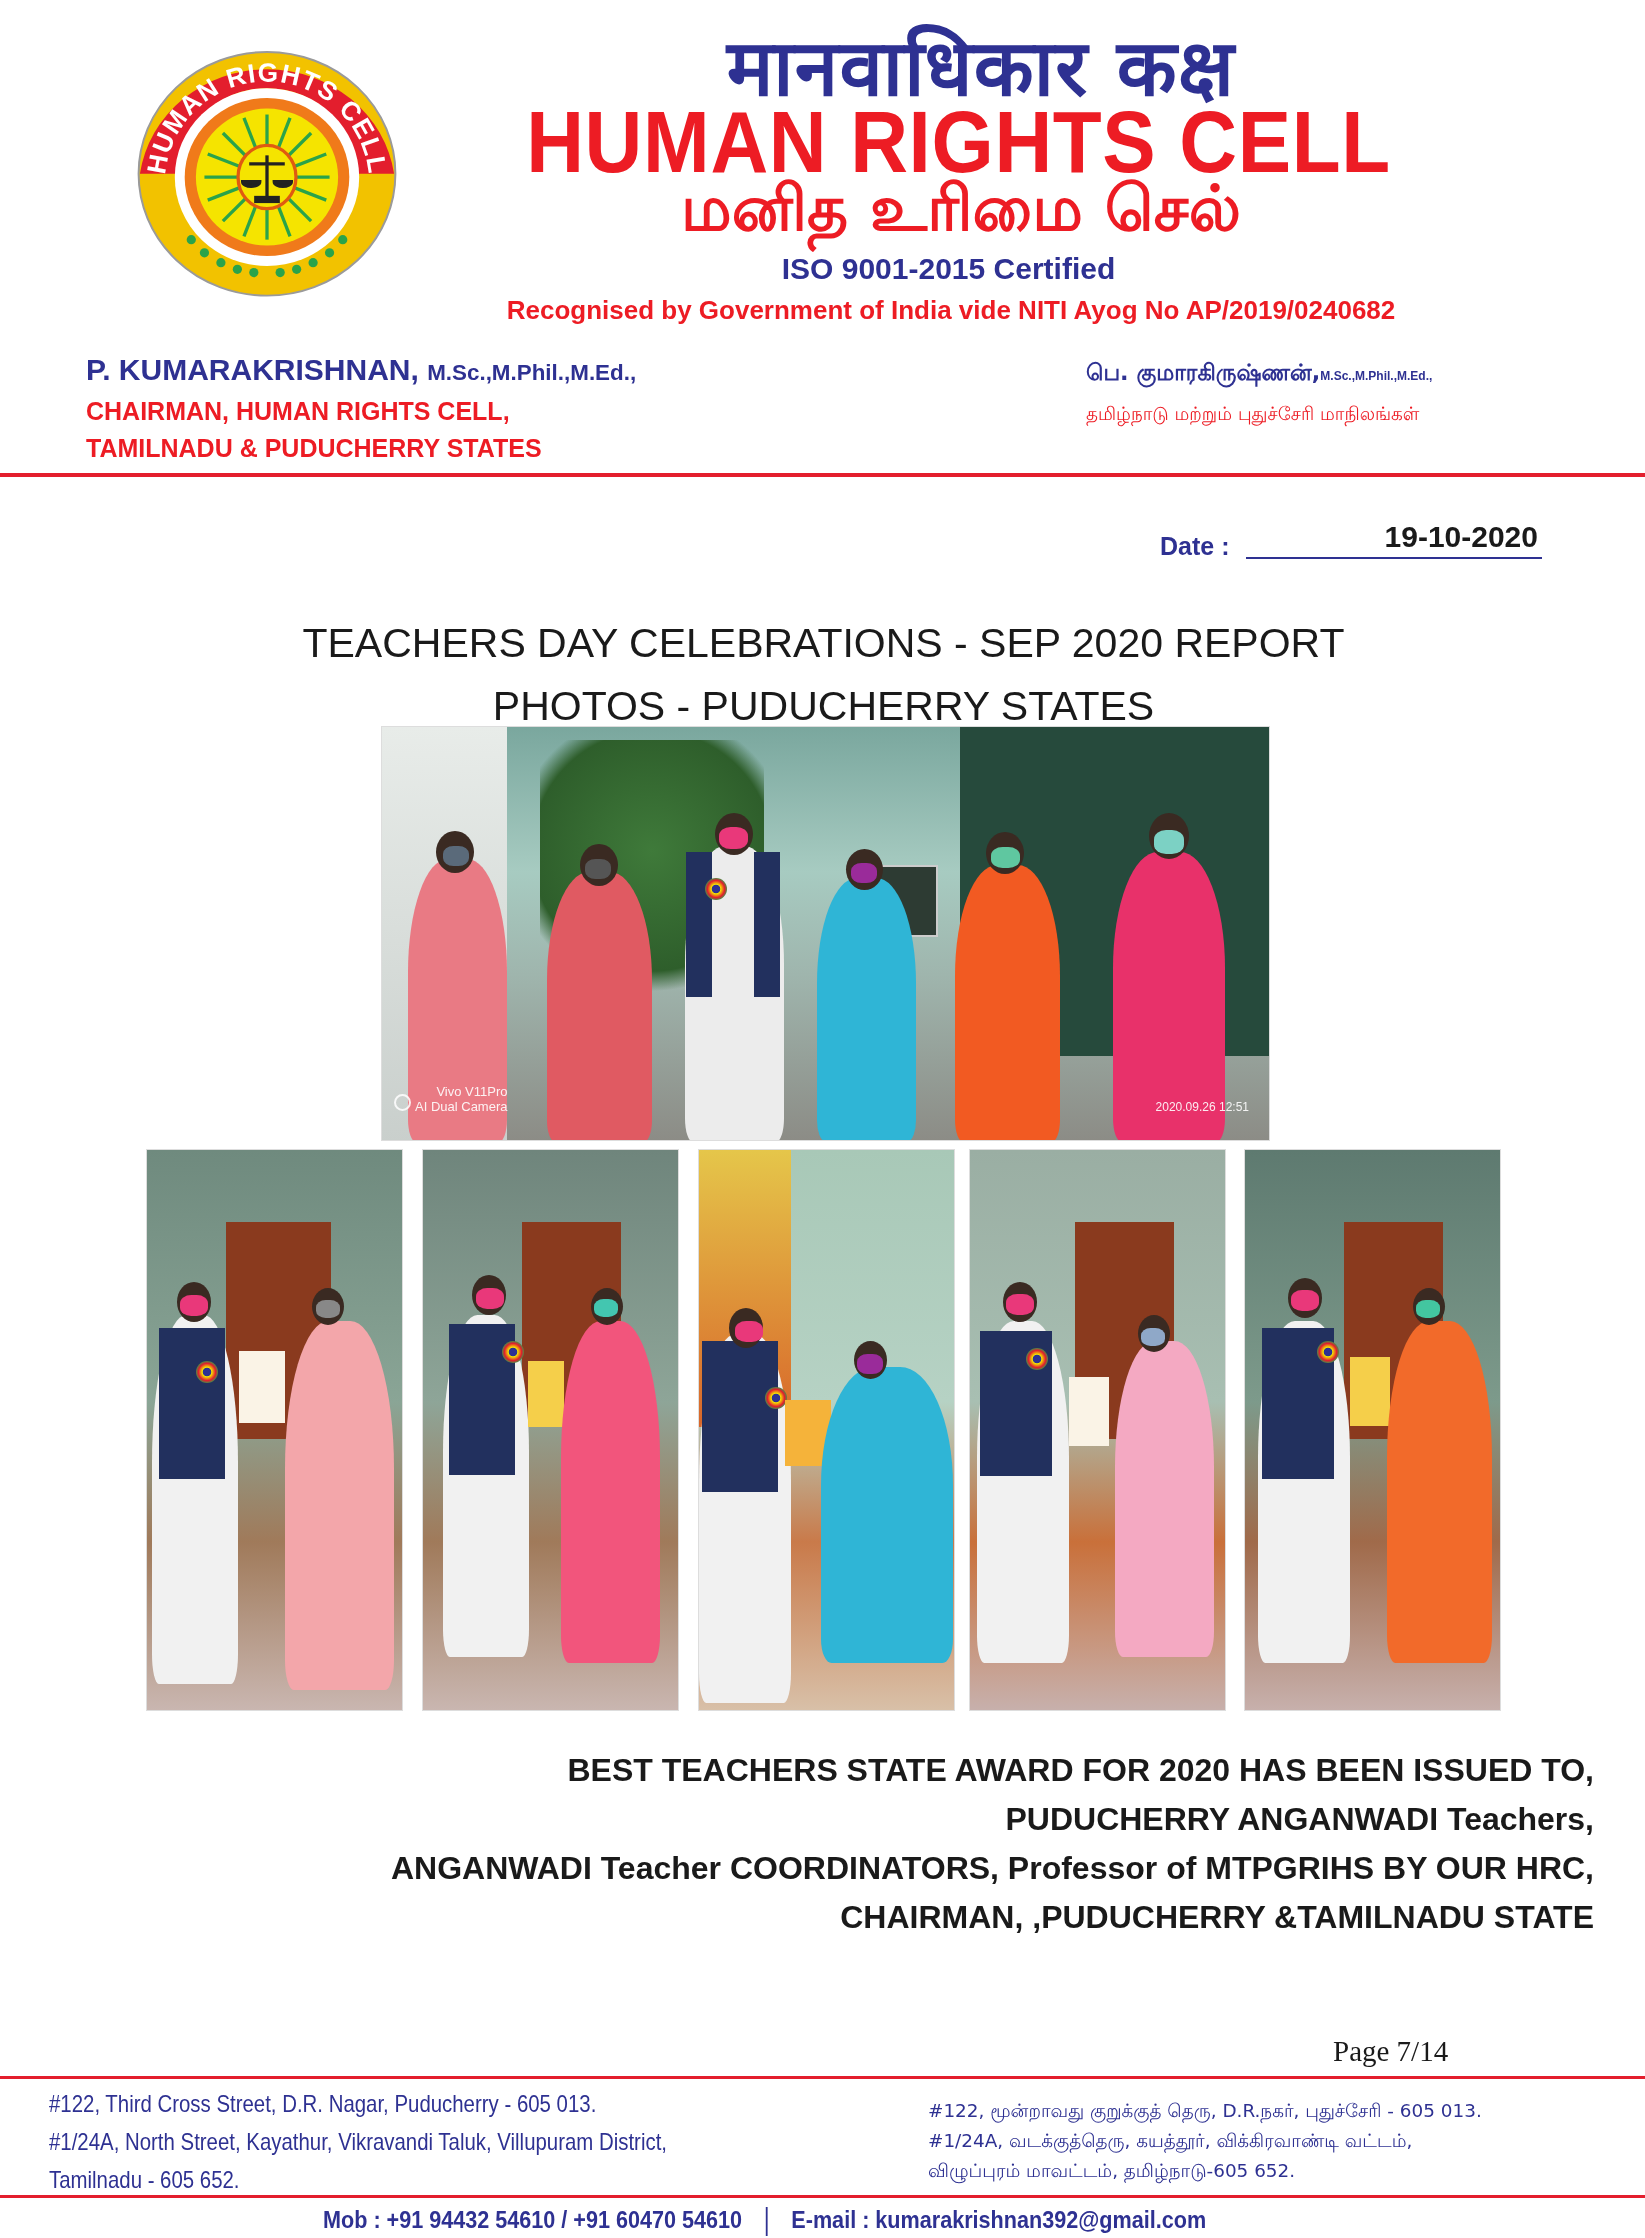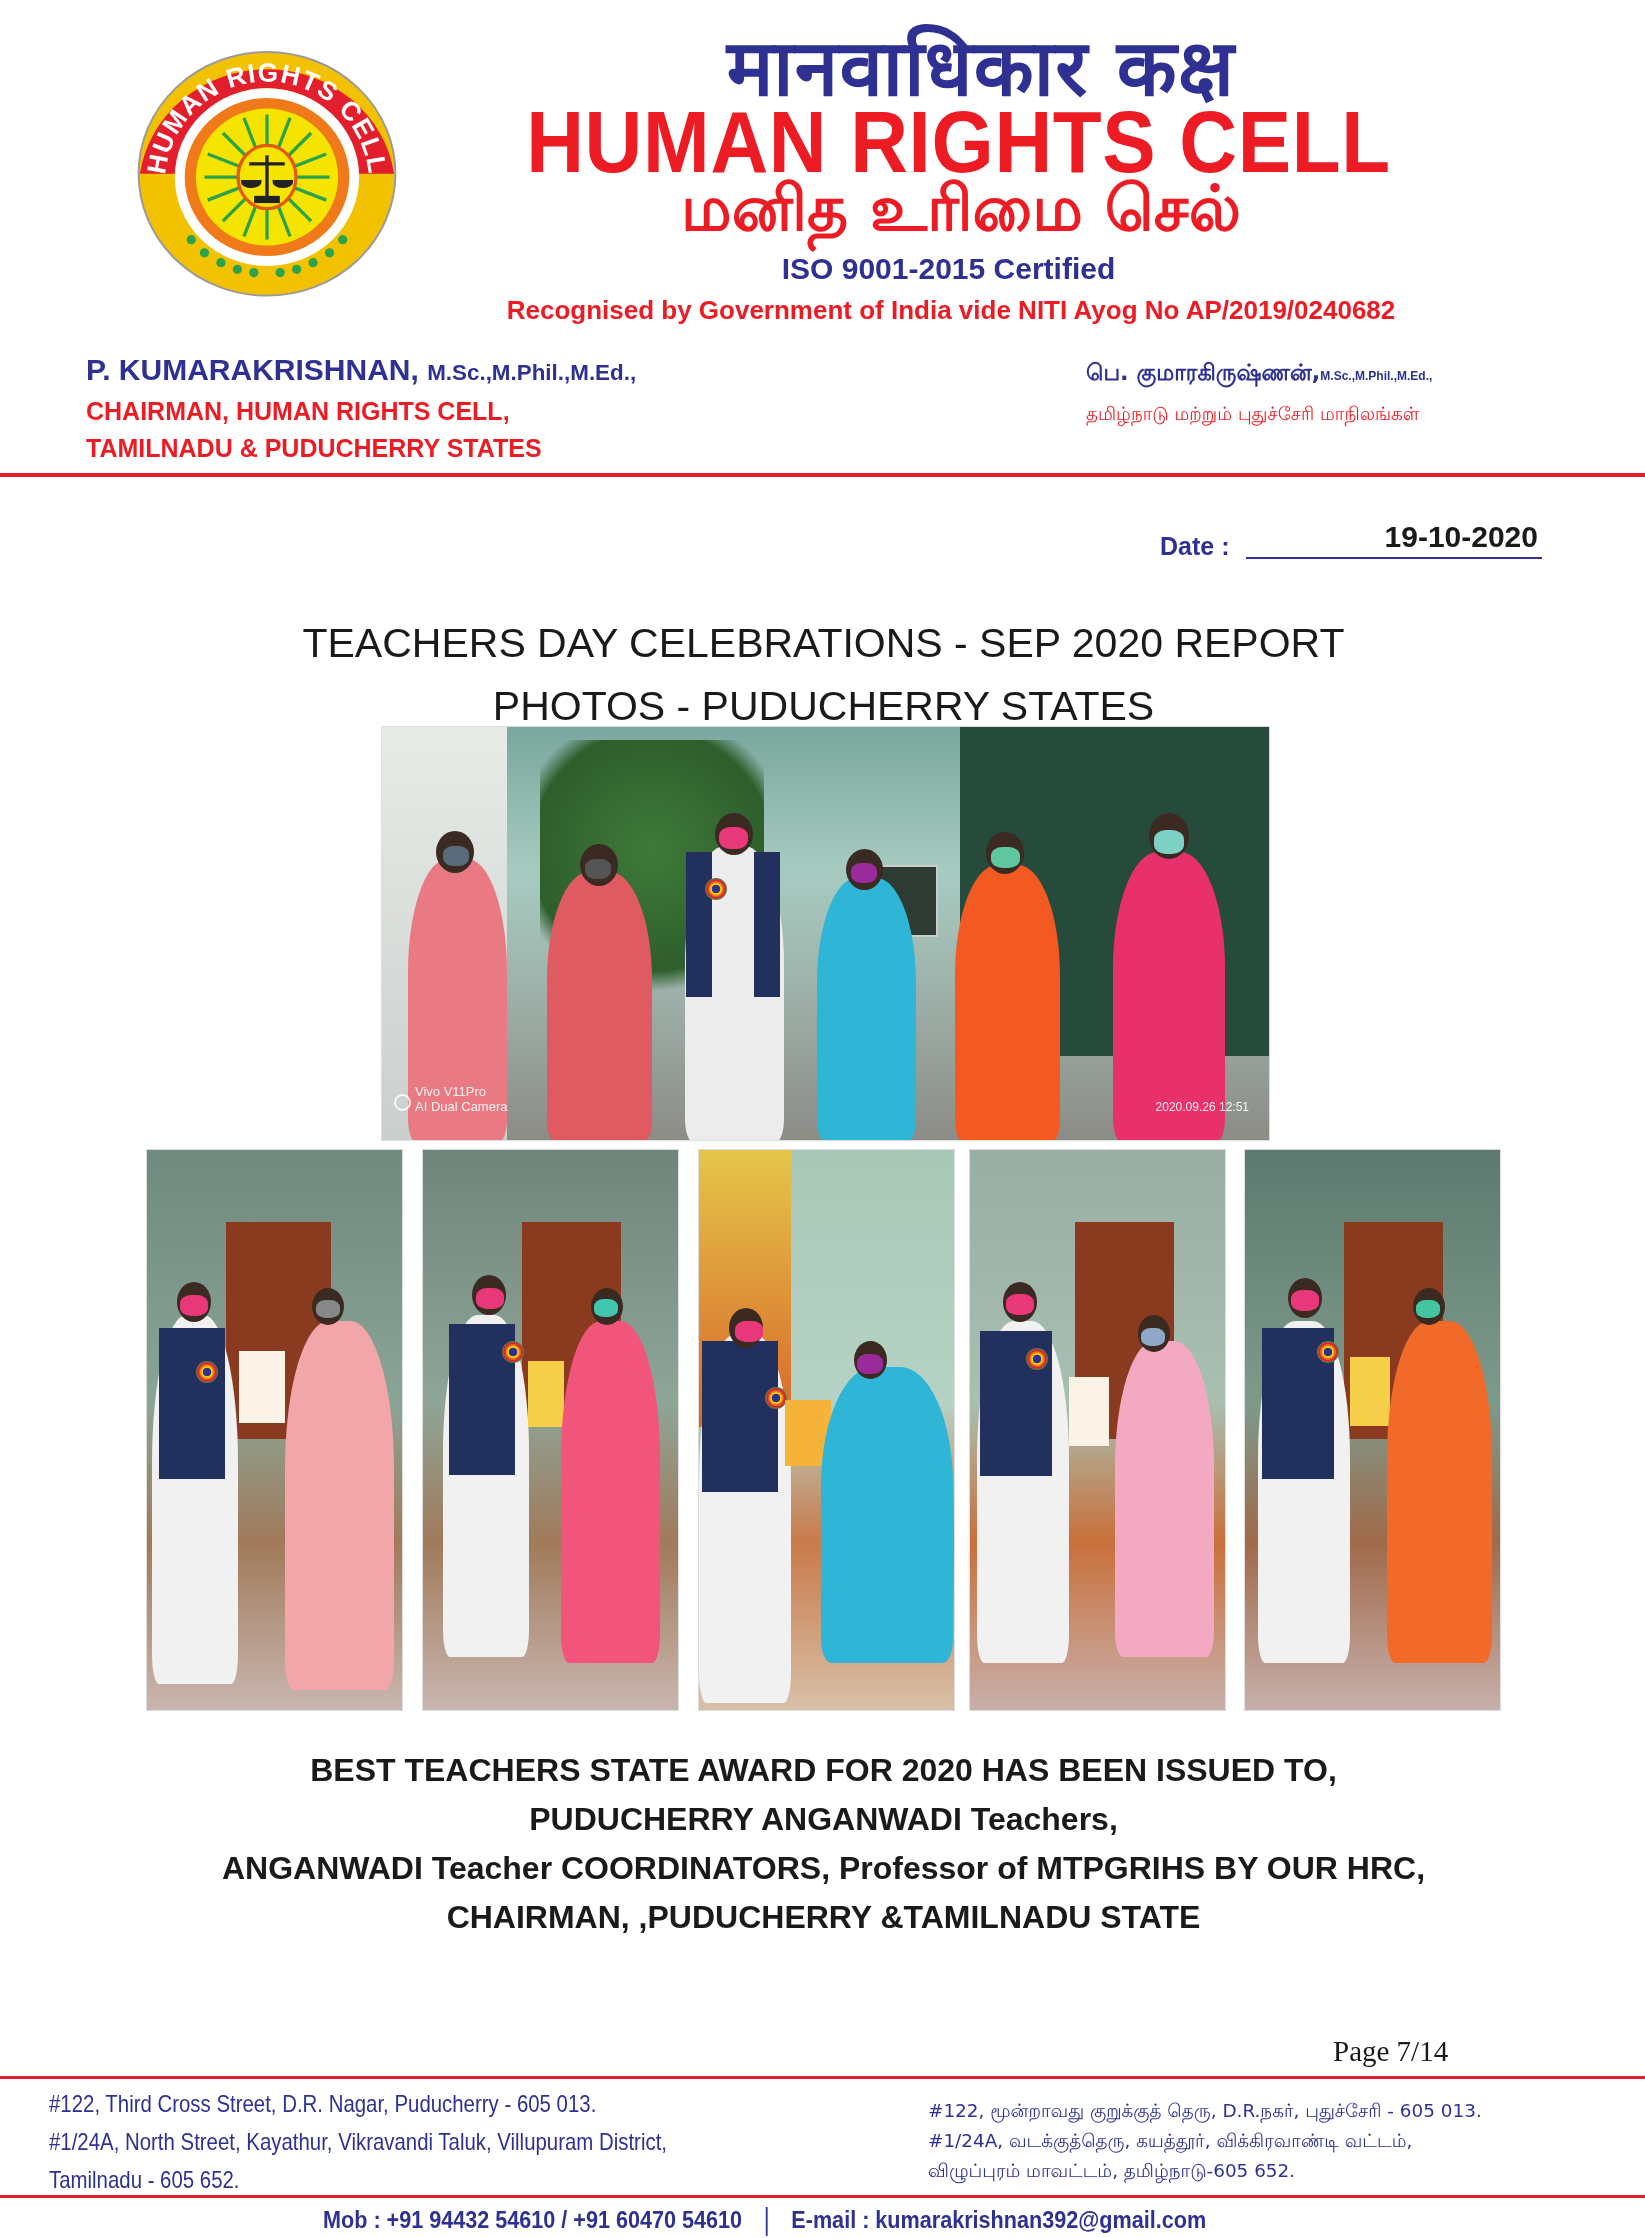--- a/index.html
+++ b/index.html
@@ -37,31 +37,31 @@
   .date-line { left: 1246px; top: 557px; width: 296px; height: 2px; background: #2e3192; }
 
   
   .heading { left: 132px; top: 612px; width: 1383px; text-align: center; color: #1a1a1a; font-weight: normal; font-size: 41px; line-height: 63px; }
 
   
   .photo { overflow: hidden; border: 0.7px solid #ddd; }
   .main-photo { left: 381px; top: 726px; width: 889px; height: 415px; background: linear-gradient(180deg, #7aa79e 0%, #a7cbc1 35%, #9fb5ad 60%, #8c8c86 100%); }
   .thumb { top: 1149px; width: 257px; height: 562px; }
   .thumb-bg { position: absolute; inset: 0; }
-  .cam-label { position: absolute; left: 33px; bottom: 26px; color: #ffffff; font-size: 13px; line-height: 14.5px; opacity: 0.9; }
+  .cam-label { position: absolute; left: 33px; bottom: 26px; color: #ffffff; font-size: 13px; line-height: 14.5px; opacity: 0.9; text-align: right; }
   .cam-time { position: absolute; right: 20px; bottom: 26px; color: #ffffff; font-size: 12px; opacity: 0.9; }
   .cam-icon { position: absolute; left: 12px; bottom: 29px; width: 17px; height: 17px; border-radius: 50%; border: 2px solid #fff; opacity: 0.85; }
 
   
   .fig { position: absolute; border-radius: 40% 40% 8% 8%; }
   .head { position: absolute; border-radius: 50%; background: #3a2a22; }
   .mask { position: absolute; border-radius: 40%; }
 
   
-  .award { left: 53px; top: 1746px; width: 1541px; text-align: center; color: #1a1a1a; font-weight: bold; font-size: 32px; line-height: 49px; }
+  .award { left: 53px; top: 1746px; width: 1541px; text-align: right; color: #1a1a1a; font-weight: bold; font-size: 32px; line-height: 49px; }
 
   
   .page-no { left: 1333px; top: 2035px; color: #1a1a1a; font-family: "Liberation Serif", serif; font-size: 29px; line-height: 33px; }
   .rule-foot1 { left: 0; top: 2076px; width: 1645px; height: 3.3px; }
   .rule-foot2 { left: 0; top: 2195px; width: 1645px; height: 3.3px; }
   .addr-en { left: 49px; top: 2085px; width: 790px; color: #2e3192; font-size: 24px; line-height: 38px; transform: scaleX(0.85); transform-origin: left; white-space: nowrap; }
   .addr-ta { left: 928px; top: 2096px; width: 691px; color: #2e3192; font-size: 18.4px; line-height: 30px; white-space: nowrap; font-family: "DejaVu Sans", sans-serif; }
   .contact { left: 323px; top: 2203px; width: 1119px; color: #2e3192; font-weight: bold; font-size: 24px; line-height: 33px; white-space: nowrap; transform: scaleX(0.9); transform-origin: left; }
   .contact .sep { display: inline-block; width: 1.3px; height: 29px; background: #2e3192; vertical-align: middle; margin: 0 20px; }
 </style>

